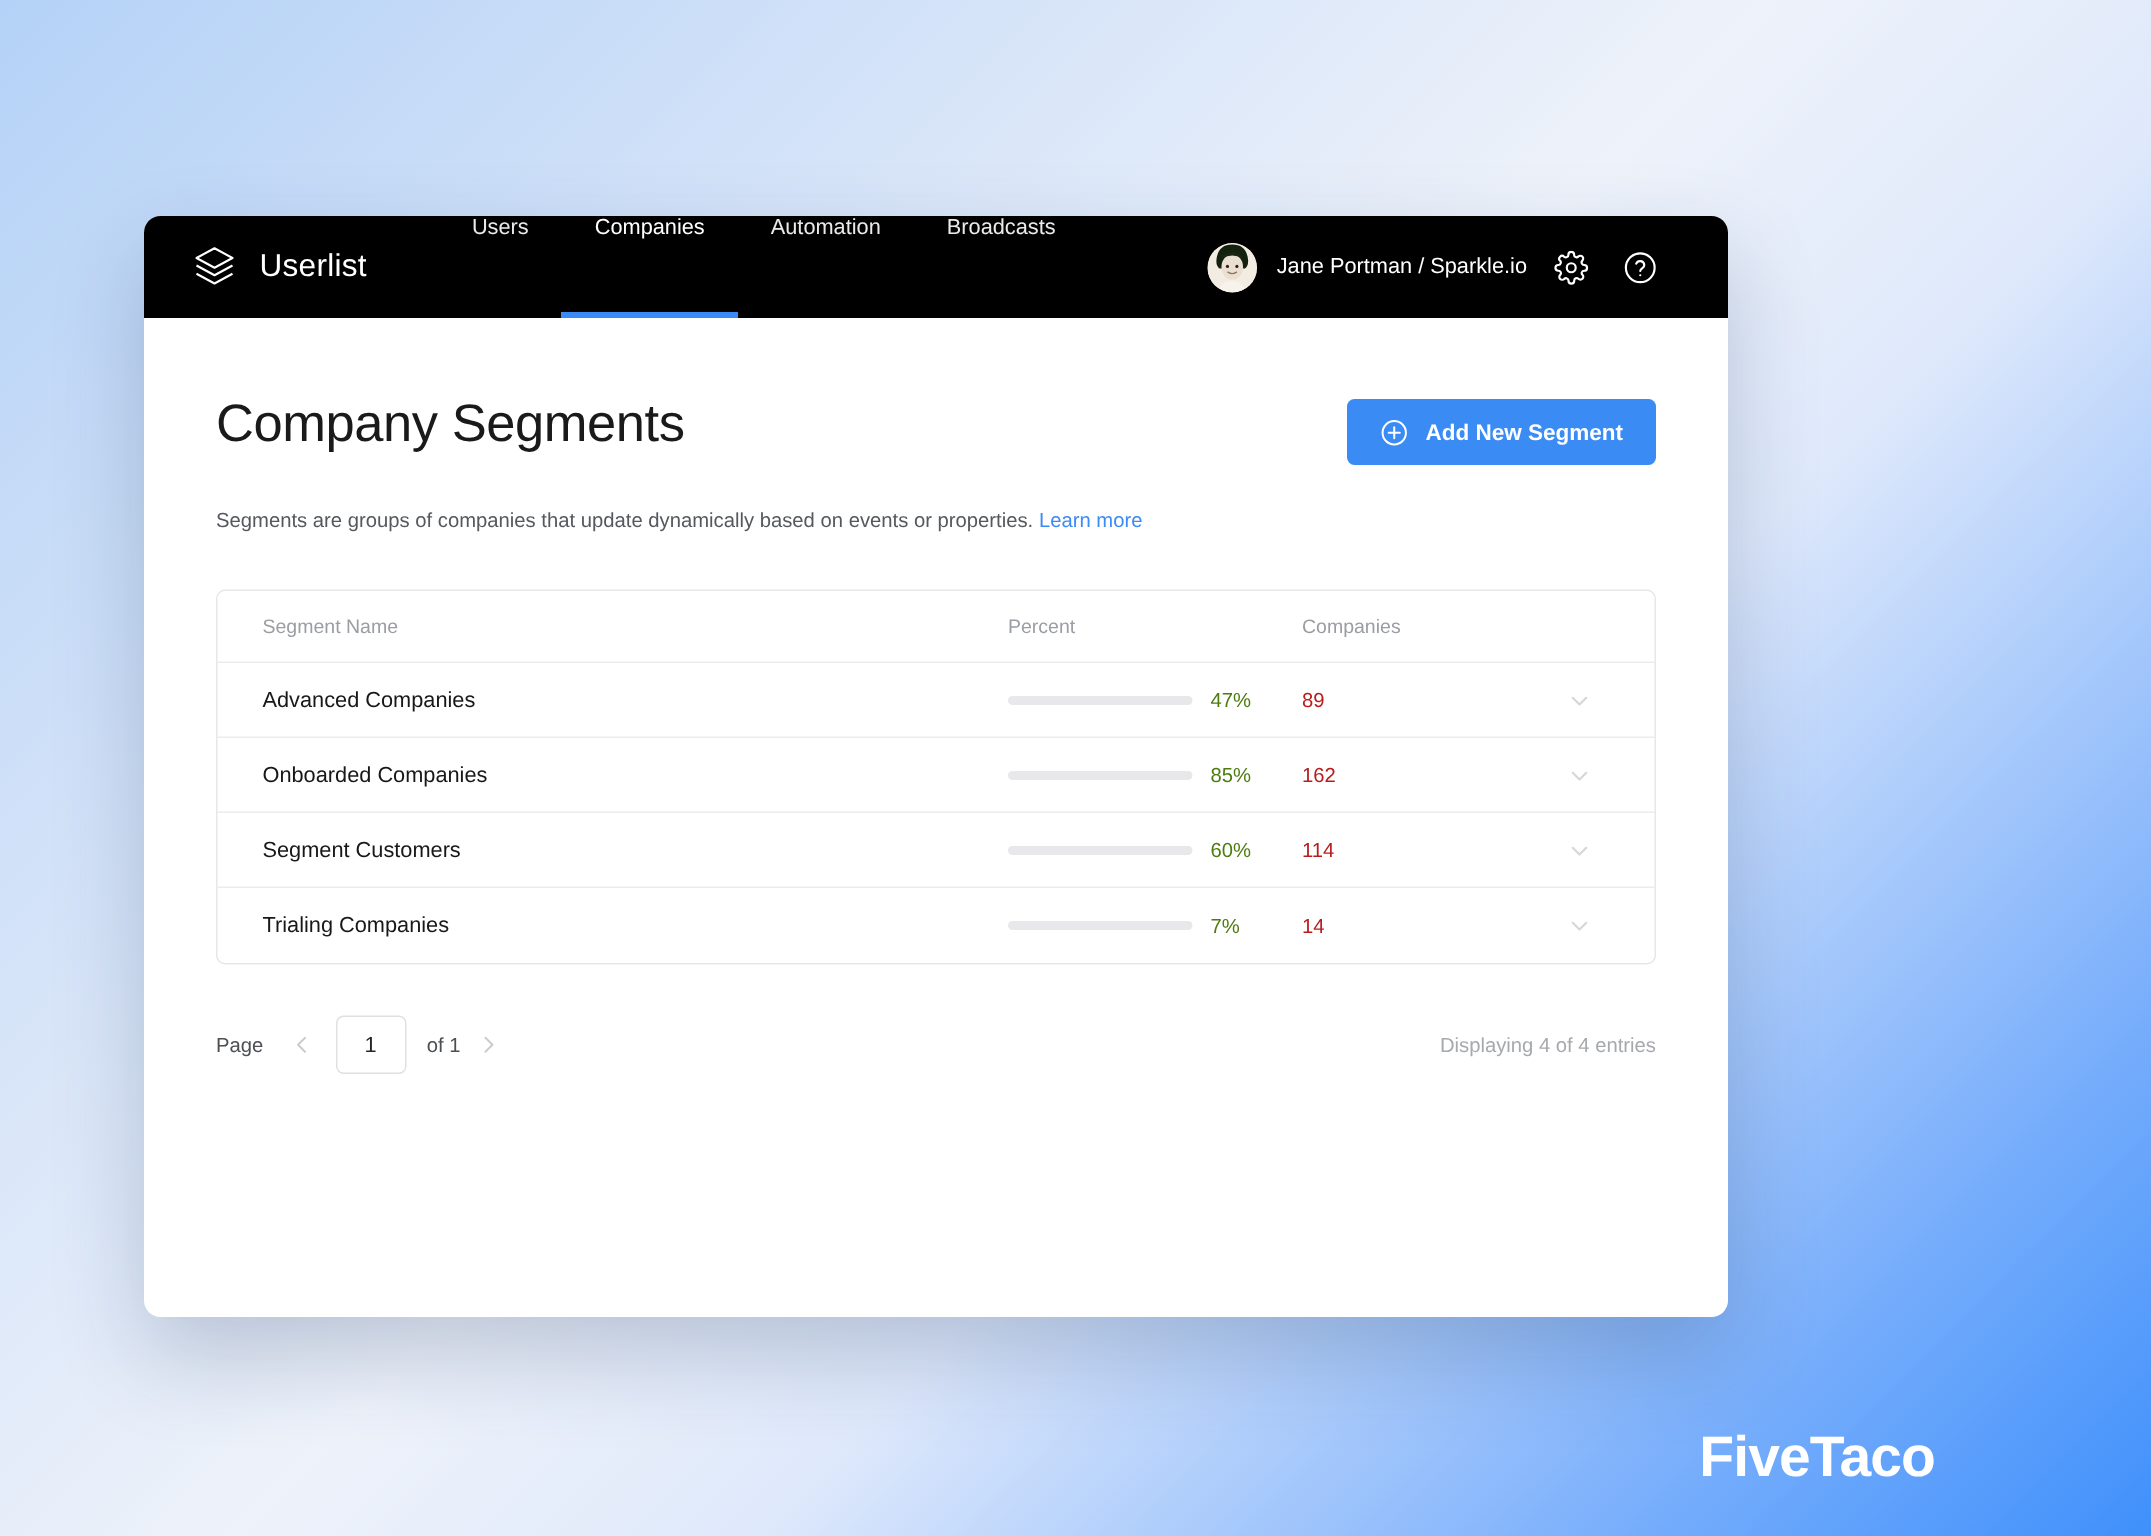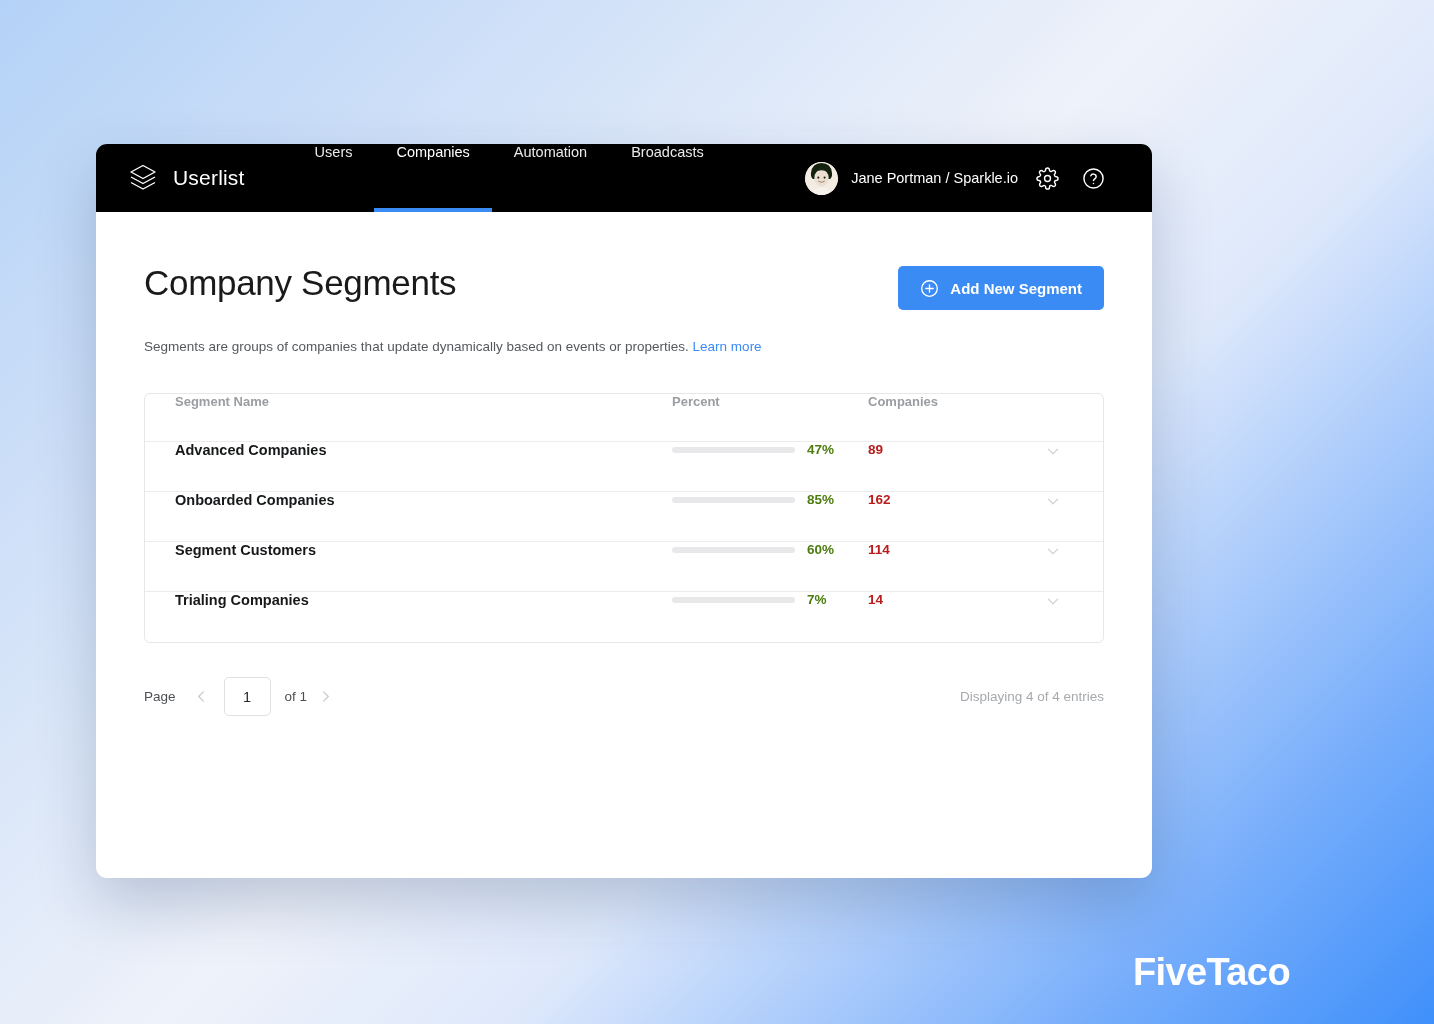--- a/index.html
+++ b/index.html
@@ -167,24 +167,23 @@
   .table-card {
     margin-top: 36px;
     border: 1px solid #e7e7e8;
     border-radius: 6px;
     background: #ffffff;
     overflow: hidden;
   }
 
   .t-row {
     display: flex;
-    align-items: flex-start;
+    align-items: center;
     height: 50px;
     padding: 0 30px;
-    font-weight: bold;
   }
   .t-head {
     height: 48px;
     border-bottom: 1px solid #ececee;
   }
   .t-body-row {
     height: 50px;
     border-bottom: 1px solid #ececee;
   }
   .t-body-row:last-child { border-bottom: none; }

